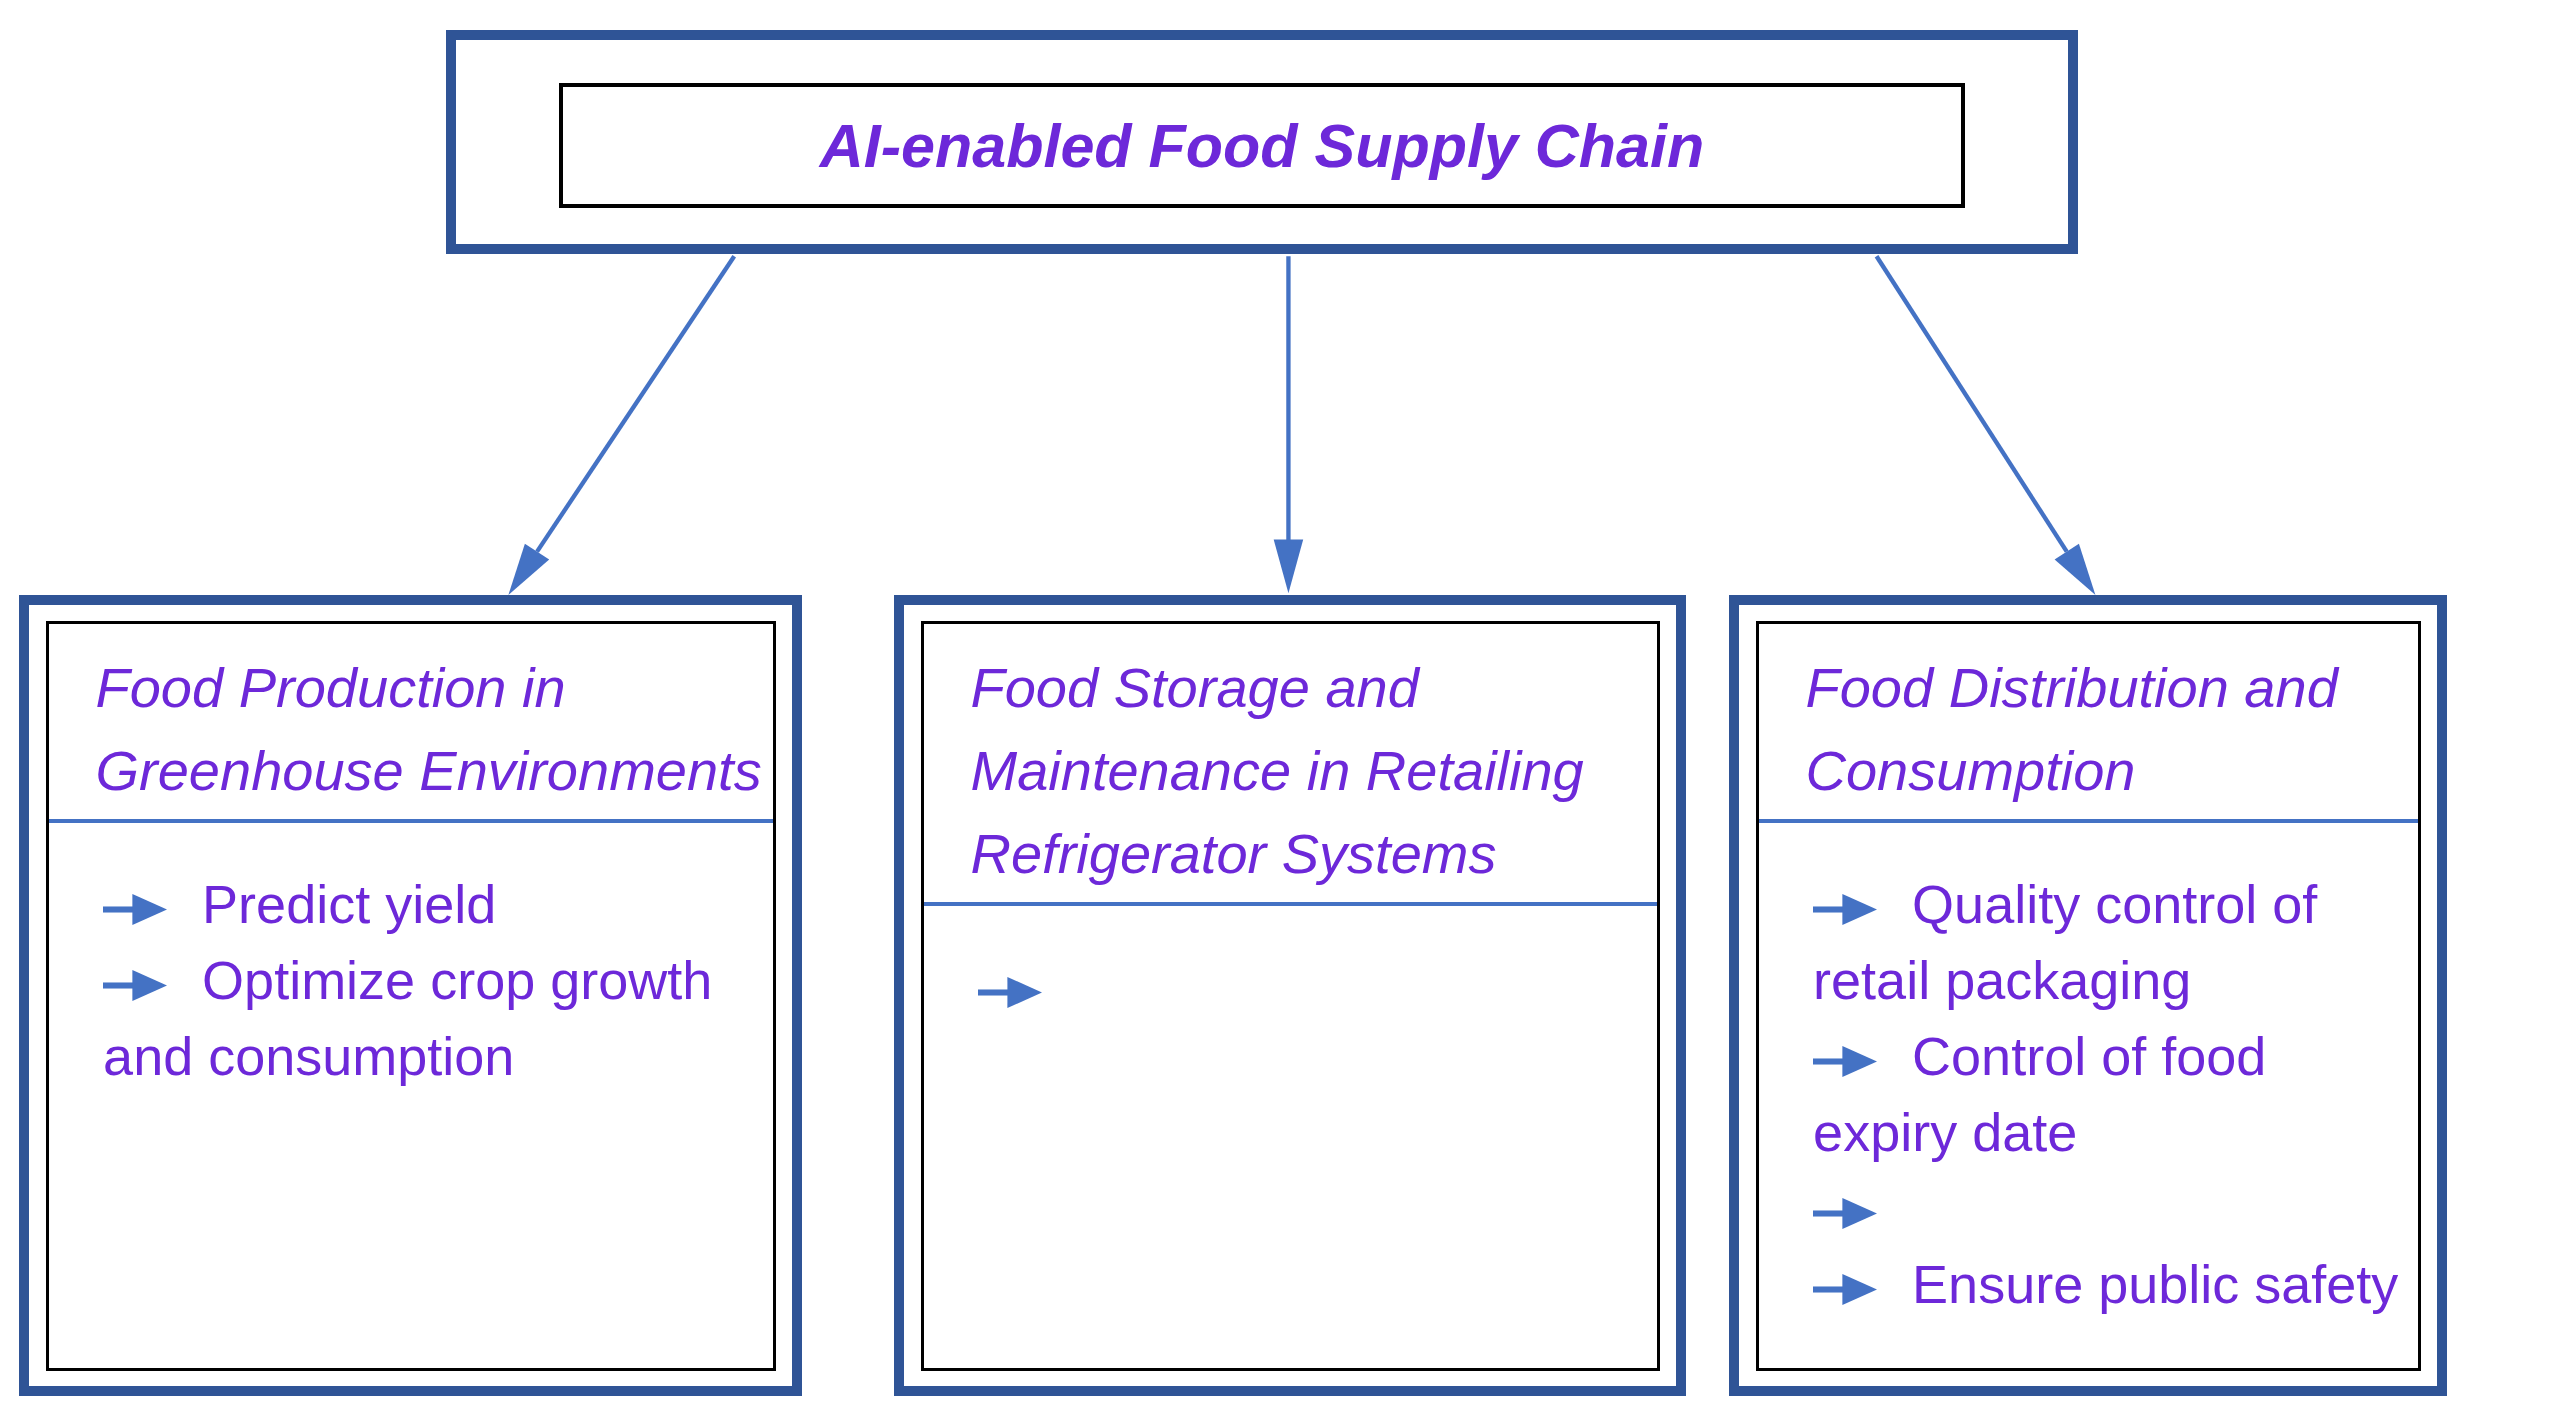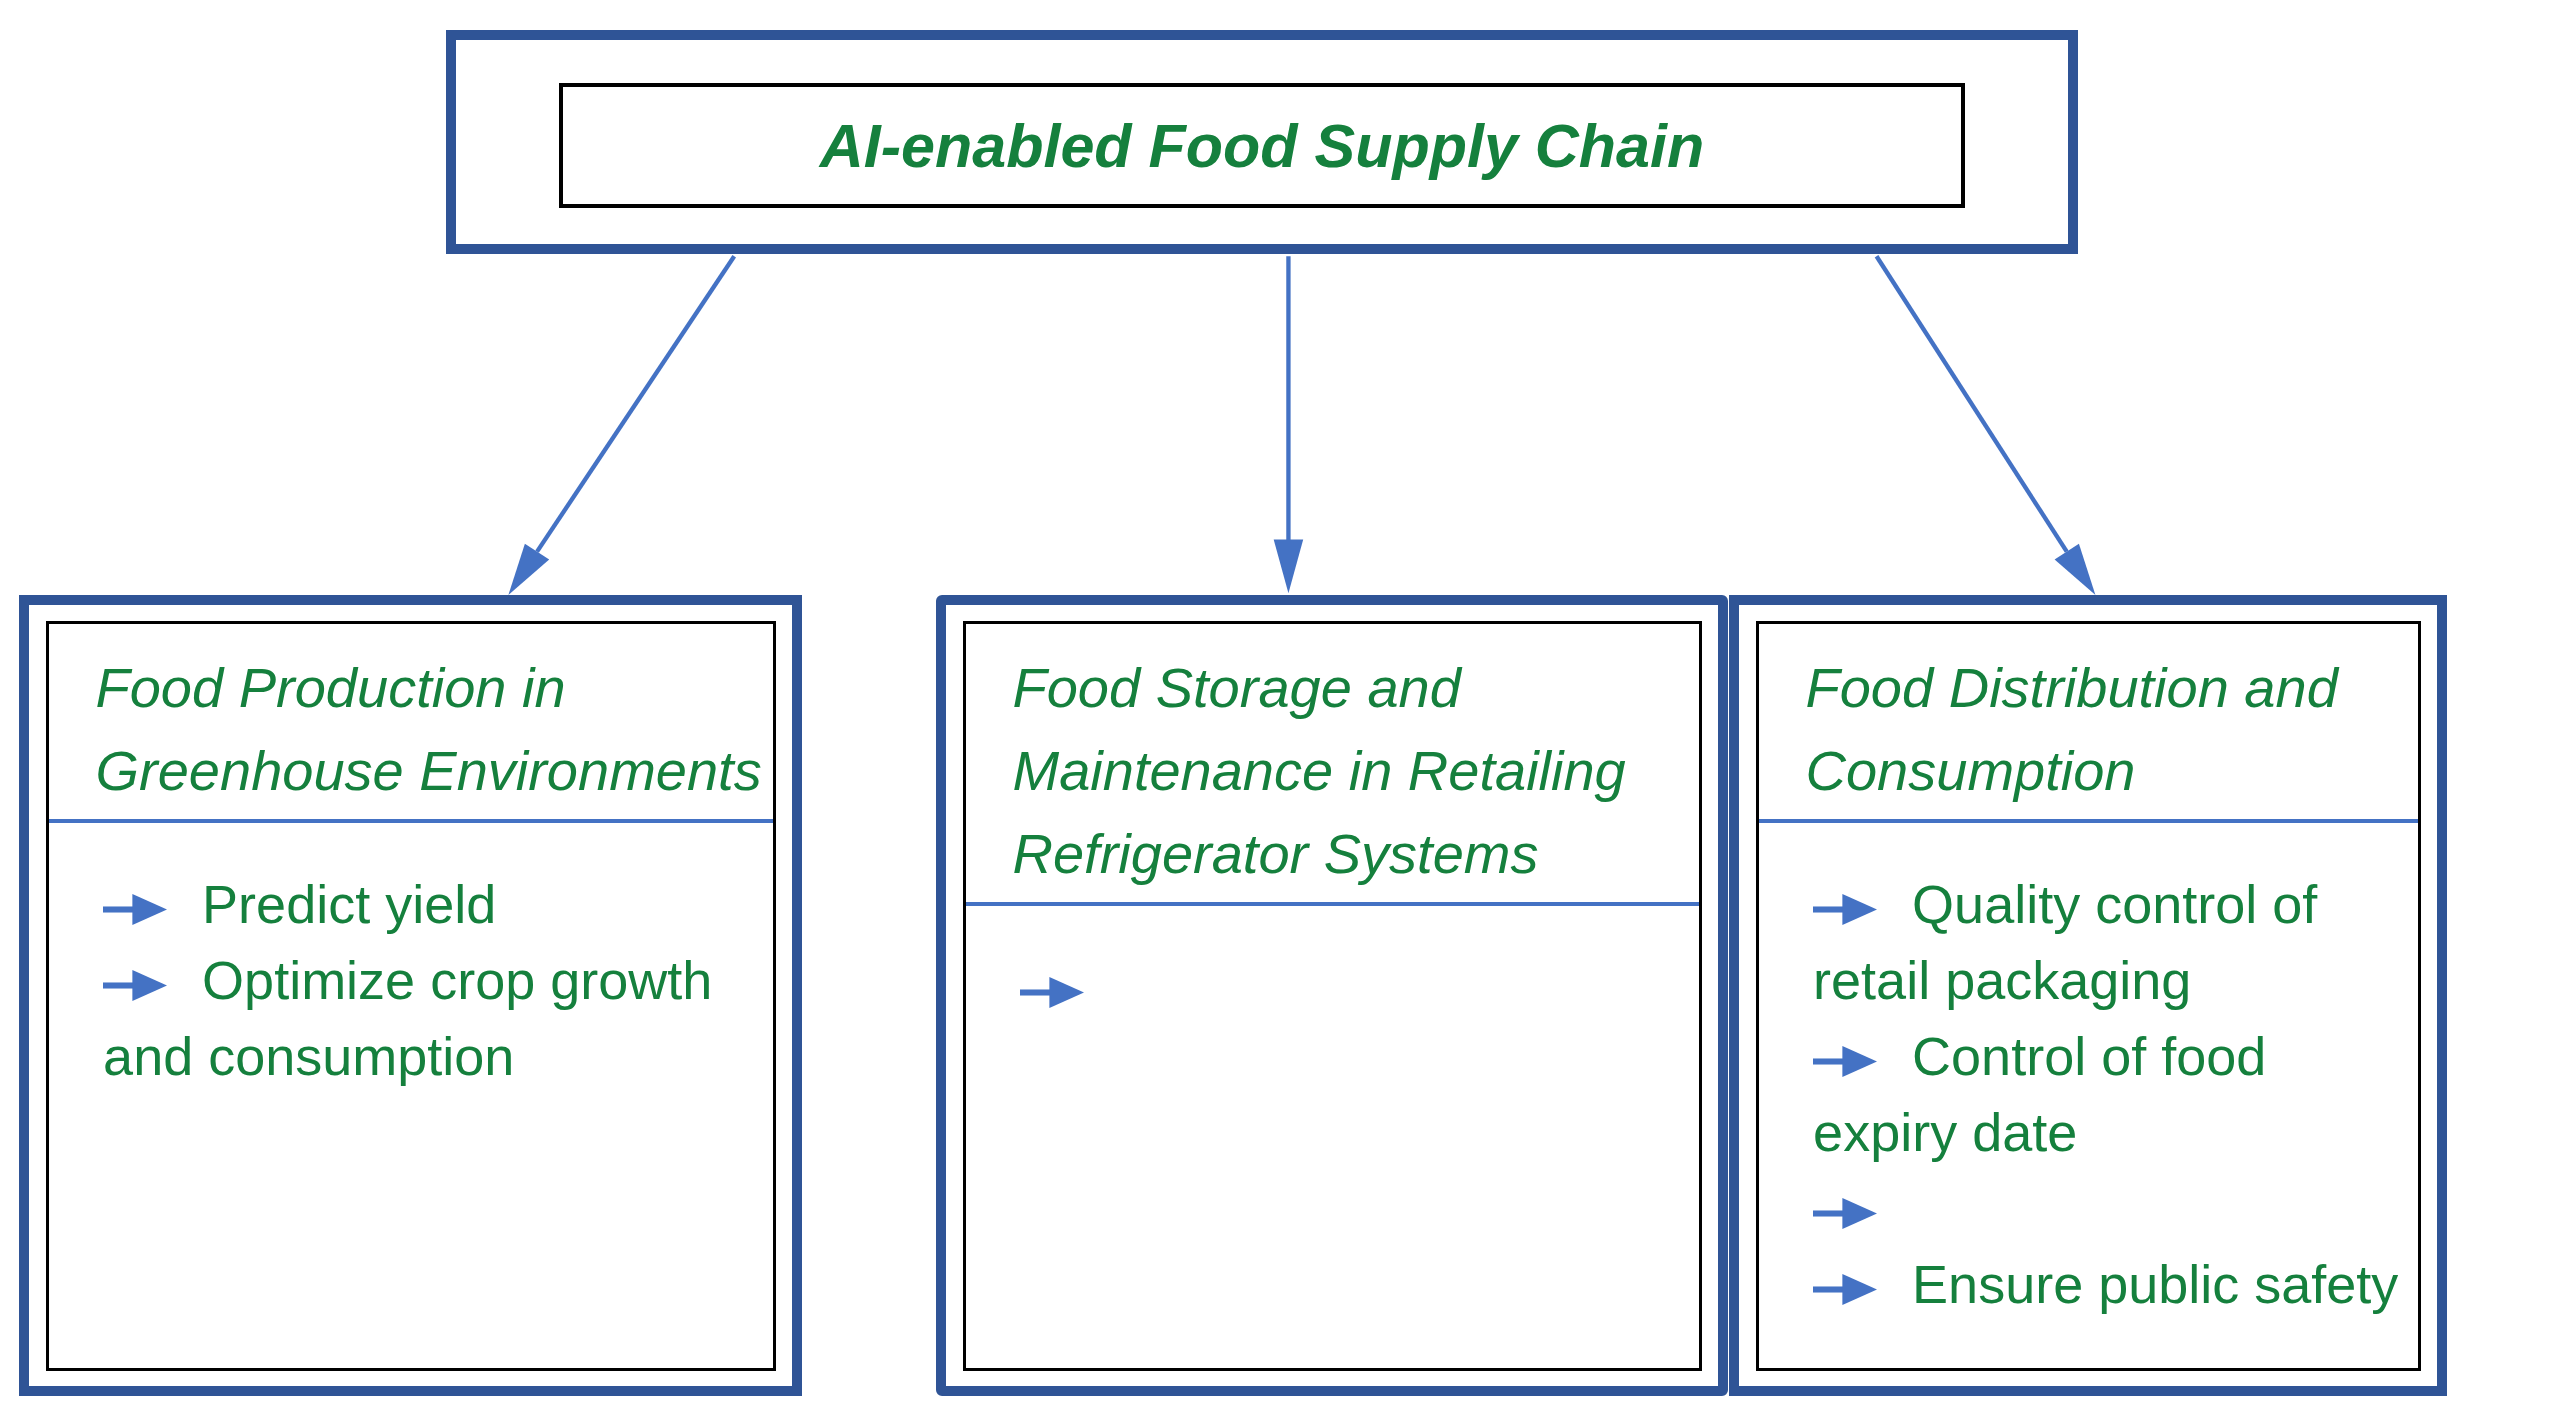--- a/index.html
+++ b/index.html
@@ -2,21 +2,21 @@
 <html style="font-size:14px"><head>
 <meta charset="utf-8">
 <style>
   html, body { margin: 0; padding: 0; background: #ffffff; }
   #canvas {
     position: relative;
     width: 2576px;
     height: 1422px;
     background: #ffffff;
     font-family: "Liberation Sans", "DejaVu Sans", sans-serif;
-    color: #15803d;
+    color: #6d28d9;
   }
 
   
   .root-box {
     position: absolute;
     left: 446px; top: 30px;
     width: 1632px; height: 224px;
     border: 10.4px solid #2F5496;
     box-sizing: border-box;
     background: #ffffff;
@@ -48,21 +48,21 @@
   
   .branch {
     position: absolute;
     top: 595px;
     height: 801px;
     border: 10.4px solid #2F5496;
     box-sizing: border-box;
     background: #ffffff;
   }
   .branch-0 { left: 19px;   width: 783px; }
-  .branch-1 { left: 936px; width: 792px; border-radius: 6px; }
+  .branch-1 { left: 894px; width: 792px; }
   .branch-2 { left: 1729px; width: 718px; }
 
   .branch-inner {
     position: absolute;
     left: 16.5px; right: 15.6px; top: 15.6px; bottom: 14.8px;
     border: 3.5px solid #000000;
     overflow: hidden;
   }
   .branch-title {
     font-style: italic;

